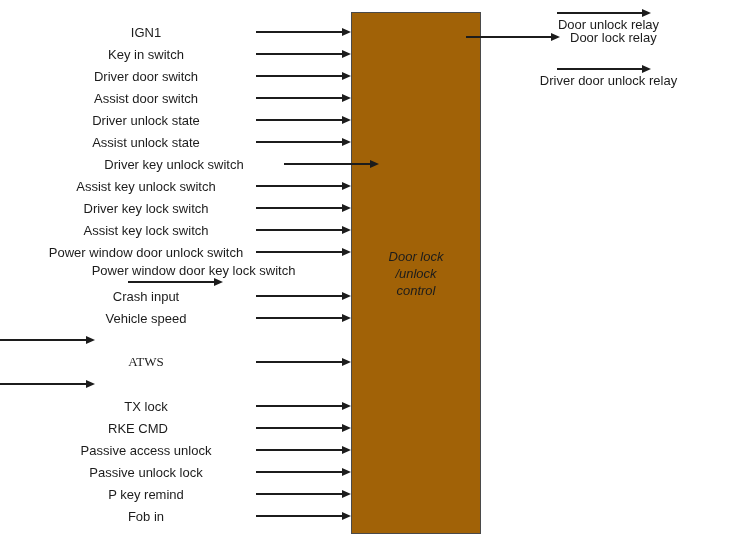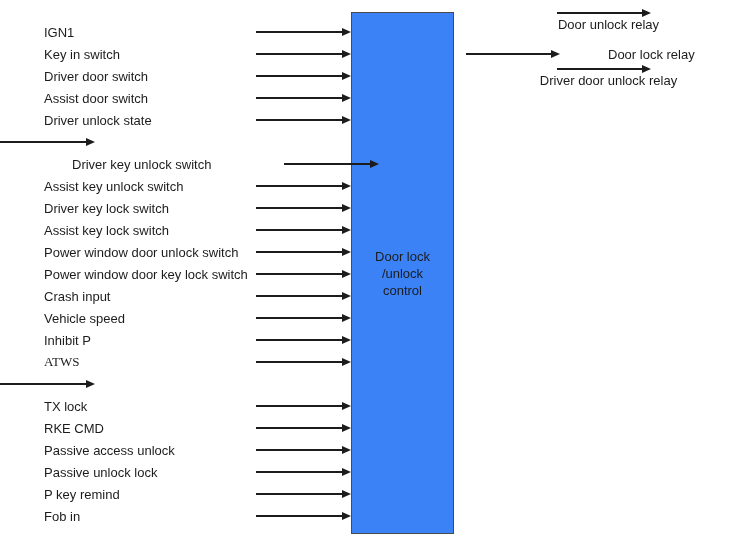--- a/index.html
+++ b/index.html
@@ -14,52 +14,53 @@
     background: #ffffff;
     font-family: "Liberation Sans", sans-serif;
     font-size: 13px;
     color: #1c1c1c;
     overflow: hidden;
   }
   .control-box {
     position: absolute;
     left: 351px;
     top: 12px;
-    width: 103px;
+    width: 130px;
     height: 522px;
     border: 1px solid #4a4a4a;
-    background: #3b82f6;
+    background: #a16207;
     display: flex;
     align-items: center;
     justify-content: center;
     text-align: center;
     white-space: pre-line;
     line-height: 17px;
     box-sizing: border-box;
+    font-style: italic;
   }
   .row {
     position: absolute;
     height: 22px;
     display: flex;
     align-items: center;
   }
   .input-row {
     left: 0;
     width: 351px;
   }
   .output-row {
     left: 466px;
     width: 275px;
   }
   .sig-label {
     white-space: nowrap;
   }
   .input-row .sig-label {
     flex: 1;
-    text-align: left;
+    text-align: center;
     padding-right: 8px;
     padding-left: 44px;
   }
   .output-row .sig-label {
     flex: none;
     text-align: left;
     padding-left: 10px;
   }
   .arrow {
     display: flex;
@@ -120,20 +121,21 @@
         </span>
       </div>
       <div class="row input-row" style="top: 109px;">
         <span class="sig-label">Driver unlock state</span>
         <span class="arrow input-arrow">
           <i class="shaft"></i>
           <i class="head"></i>
         </span>
       </div>
       <div class="row input-row" style="top: 131px;">
+        <span class="sig-label">Assist unlock state</span>
         <span class="arrow input-arrow">
           <i class="shaft"></i>
           <i class="head"></i>
         </span>
       </div>
       <div class="row input-row" style="top: 153px; margin-left: 28px;">
         <span class="sig-label">Driver key unlock switch</span>
         <span class="arrow input-arrow">
           <i class="shaft"></i>
           <i class="head"></i>
@@ -160,21 +162,21 @@
           <i class="head"></i>
         </span>
       </div>
       <div class="row input-row" style="top: 241px;">
         <span class="sig-label">Power window door unlock switch</span>
         <span class="arrow input-arrow">
           <i class="shaft"></i>
           <i class="head"></i>
         </span>
       </div>
-      <div class="row input-row" style="top: 263px;">
+      <div class="row input-row" style="top: 263px; flex-direction: column;">
         <span class="sig-label">Power window door key lock switch</span>
         <span class="arrow input-arrow">
           <i class="shaft"></i>
           <i class="head"></i>
         </span>
       </div>
       <div class="row input-row" style="top: 285px;">
         <span class="sig-label">Crash input</span>
         <span class="arrow input-arrow">
           <i class="shaft"></i>
@@ -182,21 +184,20 @@
         </span>
       </div>
       <div class="row input-row" style="top: 307px;">
         <span class="sig-label">Vehicle speed</span>
         <span class="arrow input-arrow">
           <i class="shaft"></i>
           <i class="head"></i>
         </span>
       </div>
       <div class="row input-row" style="top: 329px;">
-        <span class="sig-label">Inhibit P</span>
         <span class="arrow input-arrow">
           <i class="shaft"></i>
           <i class="head"></i>
         </span>
       </div>
       <div class="row input-row" style="top: 351px; font-family: Liberation Serif, serif;">
         <span class="sig-label">ATWS</span>
         <span class="arrow input-arrow">
           <i class="shaft"></i>
           <i class="head"></i>
@@ -252,21 +253,21 @@
       </div>
     </div>
   <div>
       <div class="row output-row" style="top: 9px; flex-direction: column;">
         <span class="arrow output-arrow">
           <i class="shaft"></i>
           <i class="head"></i>
         </span>
         <span class="sig-label">Door unlock relay</span>
       </div>
-      <div class="row output-row" style="top: 43px; gap: 38px;">
+      <div class="row output-row" style="top: 26px;">
         <span class="arrow output-arrow">
           <i class="shaft"></i>
           <i class="head"></i>
         </span>
         <span class="sig-label">Door lock relay</span>
       </div>
       <div class="row output-row" style="top: 65px; flex-direction: column;">
         <span class="arrow output-arrow">
           <i class="shaft"></i>
           <i class="head"></i>

